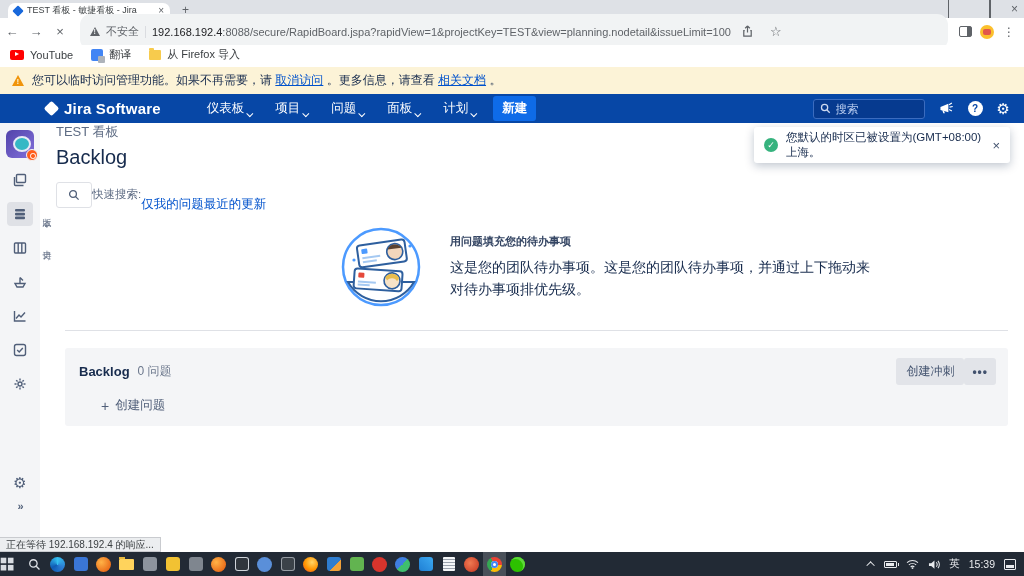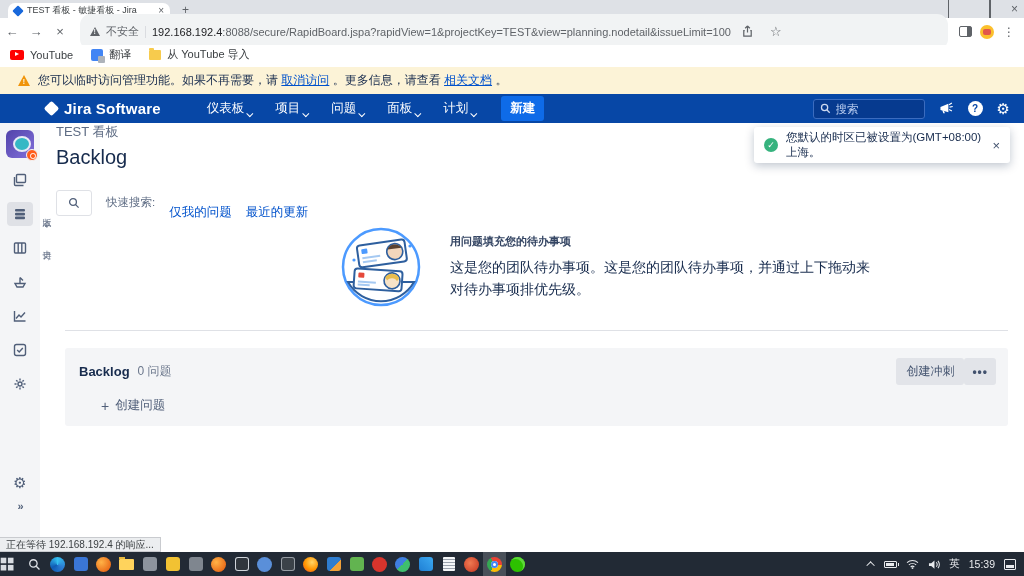--- a/index.html
+++ b/index.html
@@ -44,34 +44,34 @@
   #bookmarks { top:45px; left:0; right:0; height:19px; background:#fff; display:flex; align-items:center; gap:18px; padding-left:10px; }
   .bm { display:flex; align-items:center; gap:6px; font-size:11px; color:#3c4043; }
   .yt-ic { width:14px; height:10px; background:#f00; border-radius:2px; position:relative; }
   .yt-ic::after { content:""; position:absolute; left:5px; top:2.5px; border-left:4px solid #fff; border-top:2.5px solid transparent; border-bottom:2.5px solid transparent; }
   .tr-ic { width:12px; height:12px; background:#4285f4; border-radius:2px; position:relative; }
   .tr-ic::after { content:""; position:absolute; right:-2px; bottom:-2px; width:7px; height:7px; background:#aeb3ba; border-radius:1px; }
   .folder-ic { width:12px; height:10px; background:#f7cb4d; border-radius:1px; position:relative; }
   .folder-ic::before { content:""; position:absolute; top:-2px; left:0; width:5px; height:2px; background:#f7cb4d; border-radius:1px 1px 0 0; }
 
   
-  #banner { top:67px; left:0; right:0; height:27px; background:#fcf3d7; display:flex; align-items:center; gap:8px; padding-left:18px; font-size:12px; color:#172b4d; }
+  #banner { top:67px; left:0; right:0; height:27px; background:#fcf3d7; display:flex; align-items:center; gap:8px; padding-left:12px; font-size:12px; color:#172b4d; }
   .banner-tri { width:0; height:0; border-left:6px solid transparent; border-right:6px solid transparent; border-bottom:11px solid #f0940a; position:relative; }
   .banner-tri::after { content:"!"; position:absolute; left:-1.5px; top:2px; color:#fcf3d7; font-size:8px; font-weight:bold; }
   .banner a, .lnk { color:#0052cc; text-decoration:underline; cursor:pointer; }
 
   
   #jiranav { top:94px; left:0; right:0; height:29px; background:#0747a6; display:flex; align-items:center; color:#fff; }
   .jlogo { display:flex; align-items:center; gap:7px; margin-left:46px; }
   .jdiamond { width:11px; height:11px; background:#fff; transform:rotate(45deg); border-radius:2px; }
   .jlogo-text { font-size:15px; font-weight:bold; letter-spacing:.2px; }
   .jmenus { display:flex; align-items:center; gap:22px; margin-left:46px; font-size:12.5px; }
   .jmenu { display:flex; align-items:flex-end; gap:4px; cursor:pointer; }
   .jcaret { width:5px; height:5px; border-left:1.5px solid #fff; border-bottom:1.5px solid #fff; transform:rotate(-45deg) translateY(-1px); }
-  .jcreate { margin-left:24px; background:#0e6be8; border:none; color:#fff; font-size:12.5px; font-weight:bold;
+  .jcreate { margin-left:16px; background:#0e6be8; border:none; color:#fff; font-size:12.5px; font-weight:bold;
     padding:4px 9px; border-radius:3px; cursor:pointer; }
   .jright { margin-left:auto; display:flex; align-items:center; gap:14px; margin-right:14px; }
   .jsearch { width:112px; height:20px; background:#063a8f; border:1px solid #3b6cbf; border-radius:3px;
     display:flex; align-items:center; gap:5px; padding:0 6px; }
   .jsearch input { background:transparent; border:none; outline:none; color:#dce7f8; font-size:11.5px; width:80px;
     font-family:"Liberation Sans","DejaVu Sans",sans-serif; }
   .jsearch input::placeholder { color:#b9cdf0; }
   .jicon { color:#fff; display:flex; align-items:center; }
   .helpq { width:15px; height:15px; border-radius:50%; background:#fff; color:#0747a6; font-size:10px; font-weight:bold;
     display:flex; align-items:center; justify-content:center; }
@@ -104,21 +104,21 @@
   #toast { position:absolute; right:14px; top:4px; width:256px; height:36px; background:#fff; border-radius:3px;
     box-shadow:0 3px 10px rgba(9,30,66,.25); display:flex; align-items:center; gap:8px; padding:0 10px; }
   .toast-check { width:14px; height:14px; border-radius:50%; background:#36b37e; color:#fff; font-size:9px;
     display:flex; align-items:center; justify-content:center; flex:none; }
   .toast-msg { font-size:11.5px; color:#172b4d; flex:1; }
   .toast-x { font-size:13px; color:#42526e; }
 
   
   .breadcrumb { position:absolute; left:56px; top:0; font-size:13px; color:#5e6c84; }
   .btitle { position:absolute; left:56px; top:23px; font-size:20px; font-weight:500; color:#172b4d; }
-  .searchrow { position:absolute; left:56px; top:61px; display:flex; align-items:center; gap:14px; }
+  .searchrow { position:absolute; left:56px; top:53px; display:flex; align-items:center; }
   .qsearch { width:36px; height:26px; border:1px solid #dfe1e6; border-radius:3px; background:#fff;
     display:flex; align-items:center; justify-content:center; color:#505f79; }
   .qslabel { font-size:11.5px; color:#5e6c84; }
   .filterlnk { font-size:12.5px; color:#0052cc; text-decoration:none; cursor:pointer;margin-top:20px; }
 
   
   #empty { position:absolute; left:340px; top:103px; display:flex; gap:28px; align-items:flex-start; }
   .empty-text { width:430px; padding-top:8px; }
   .empty-title { font-size:11px; font-weight:bold; color:#344563; margin-bottom:8px; }
   .empty-body { font-size:14px; color:#172b4d; line-height:1.55; }
@@ -212,21 +212,21 @@
   <span class="bm">
     <span class="yt-ic"></span>
     <span>YouTube</span>
   </span>
   <span class="bm">
     <span class="tr-ic"></span>
     <span>翻译</span>
   </span>
   <span class="bm">
     <span class="folder-ic"></span>
-    <span>从 YouTube 导入</span>
+    <span>从 Firefox 导入</span>
   </span>
 </div>
 
 <div id="banner" class="abs">
   <span class="banner-tri"></span>
   <span>
     <span>您可以临时访问管理功能。如果不再需要，请</span>
     <span class="lnk">取消访问</span>
     <span>。更多信息，请查看</span>
     <span class="lnk">相关文档</span>

